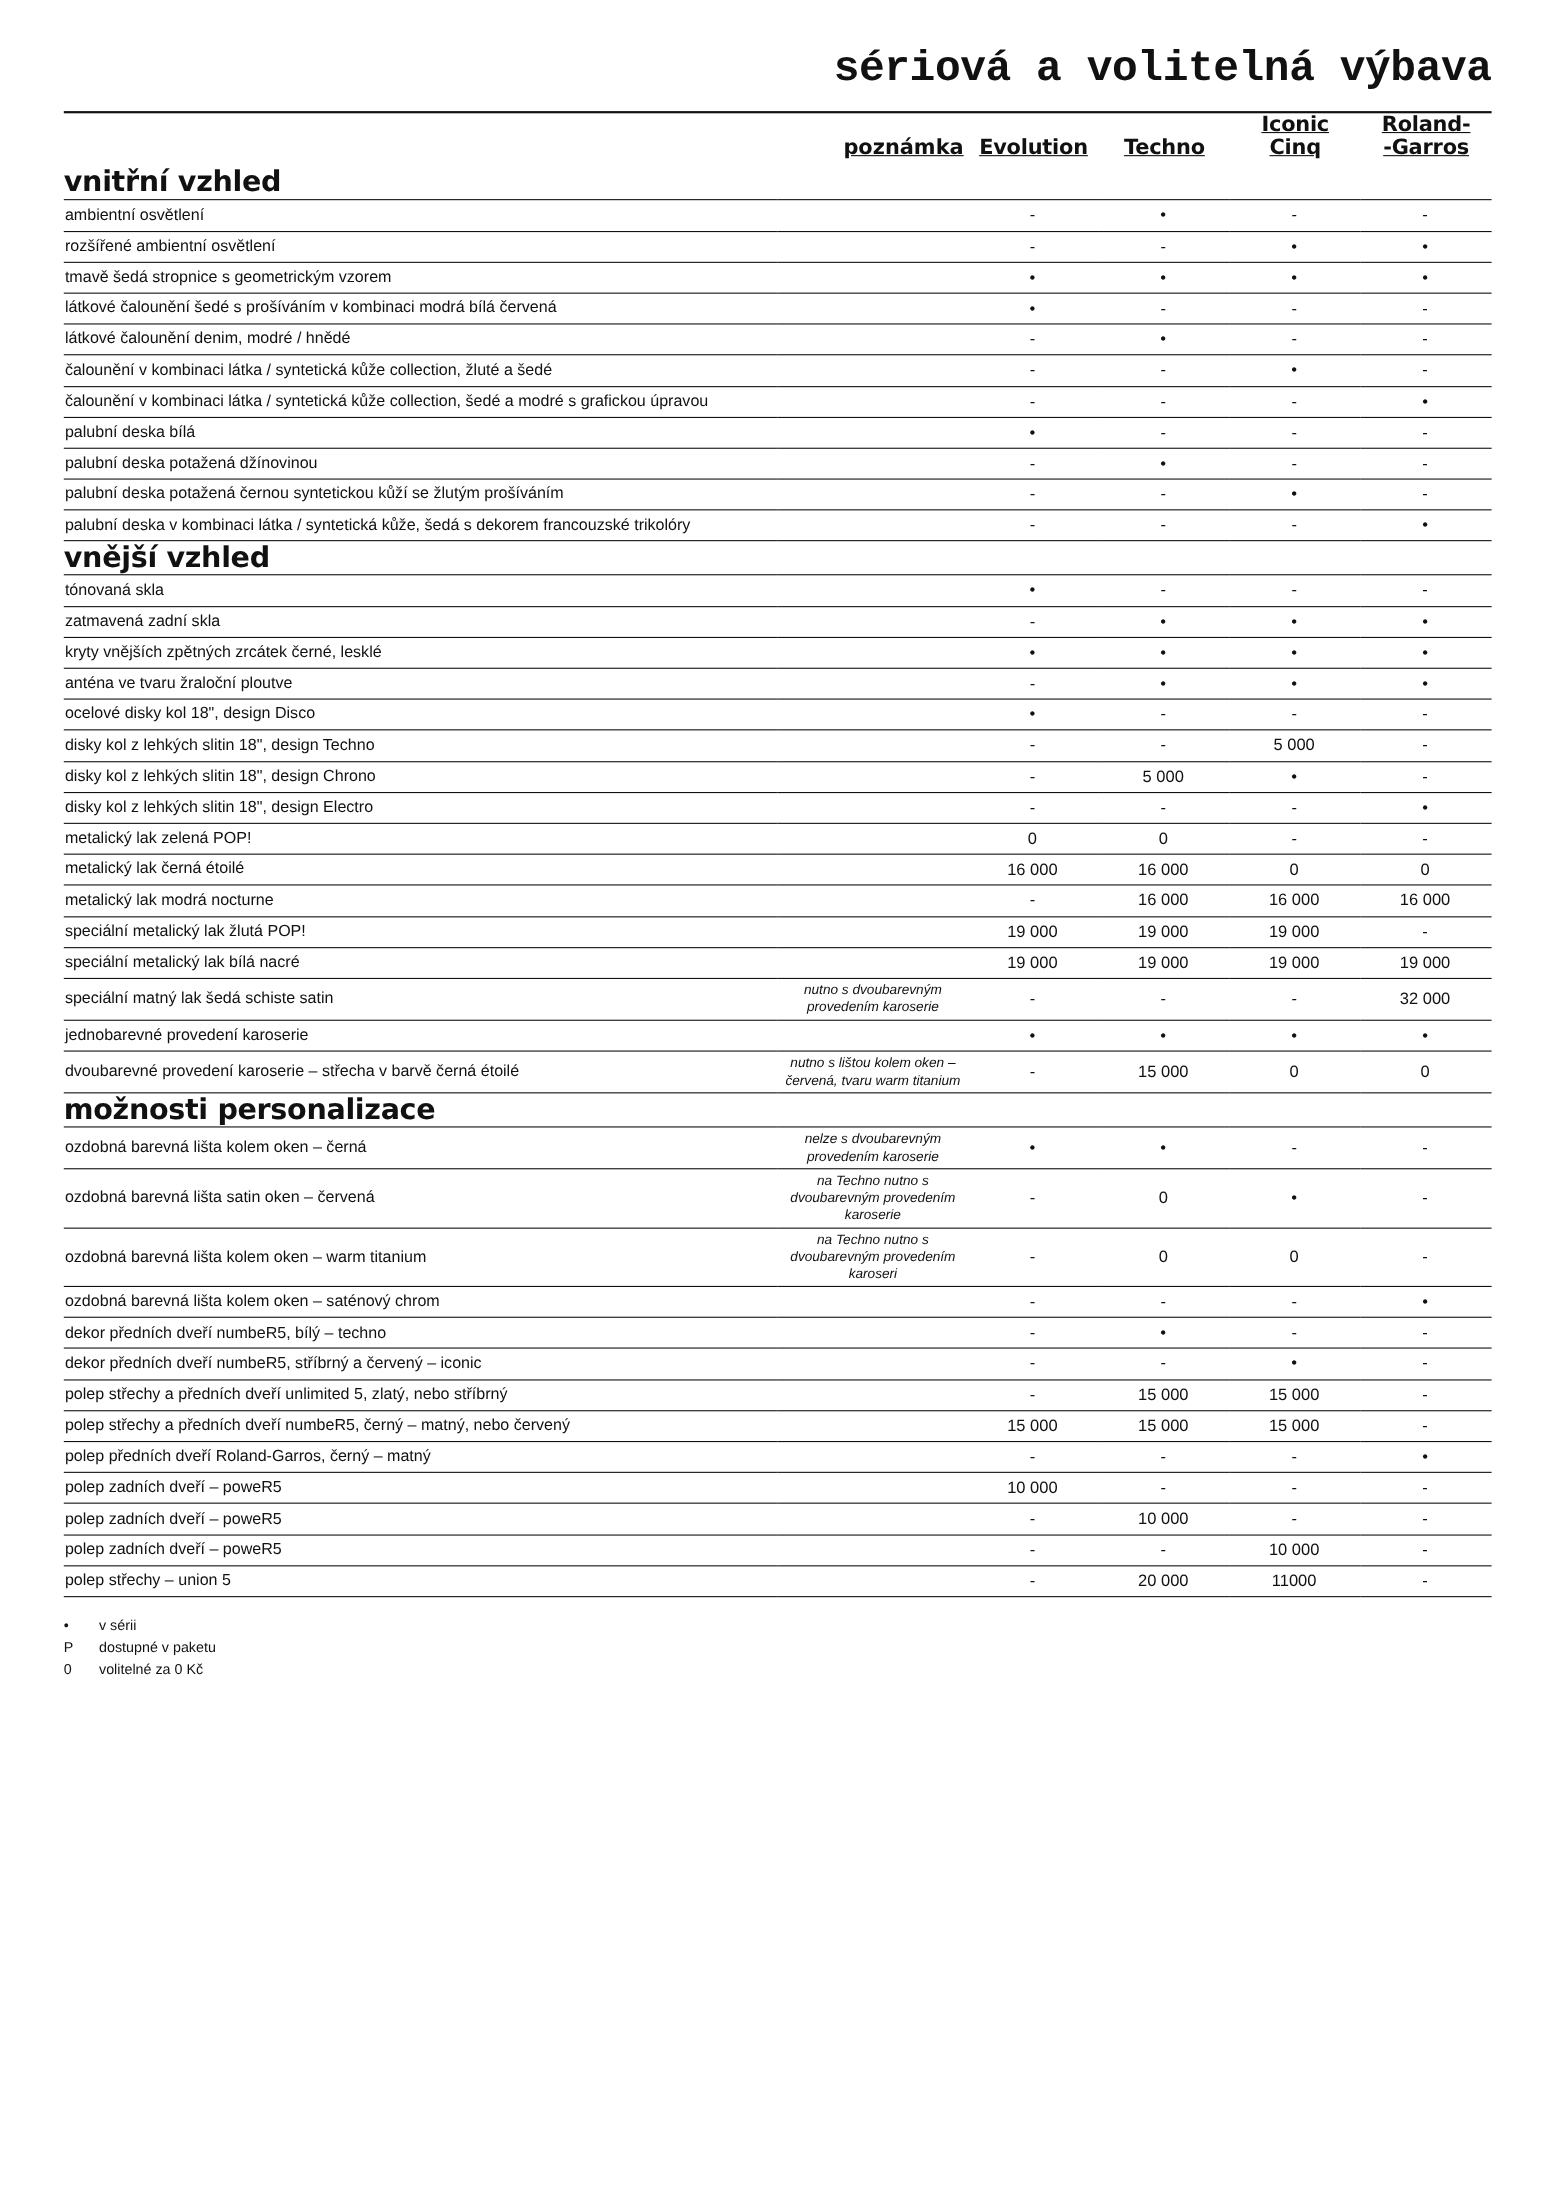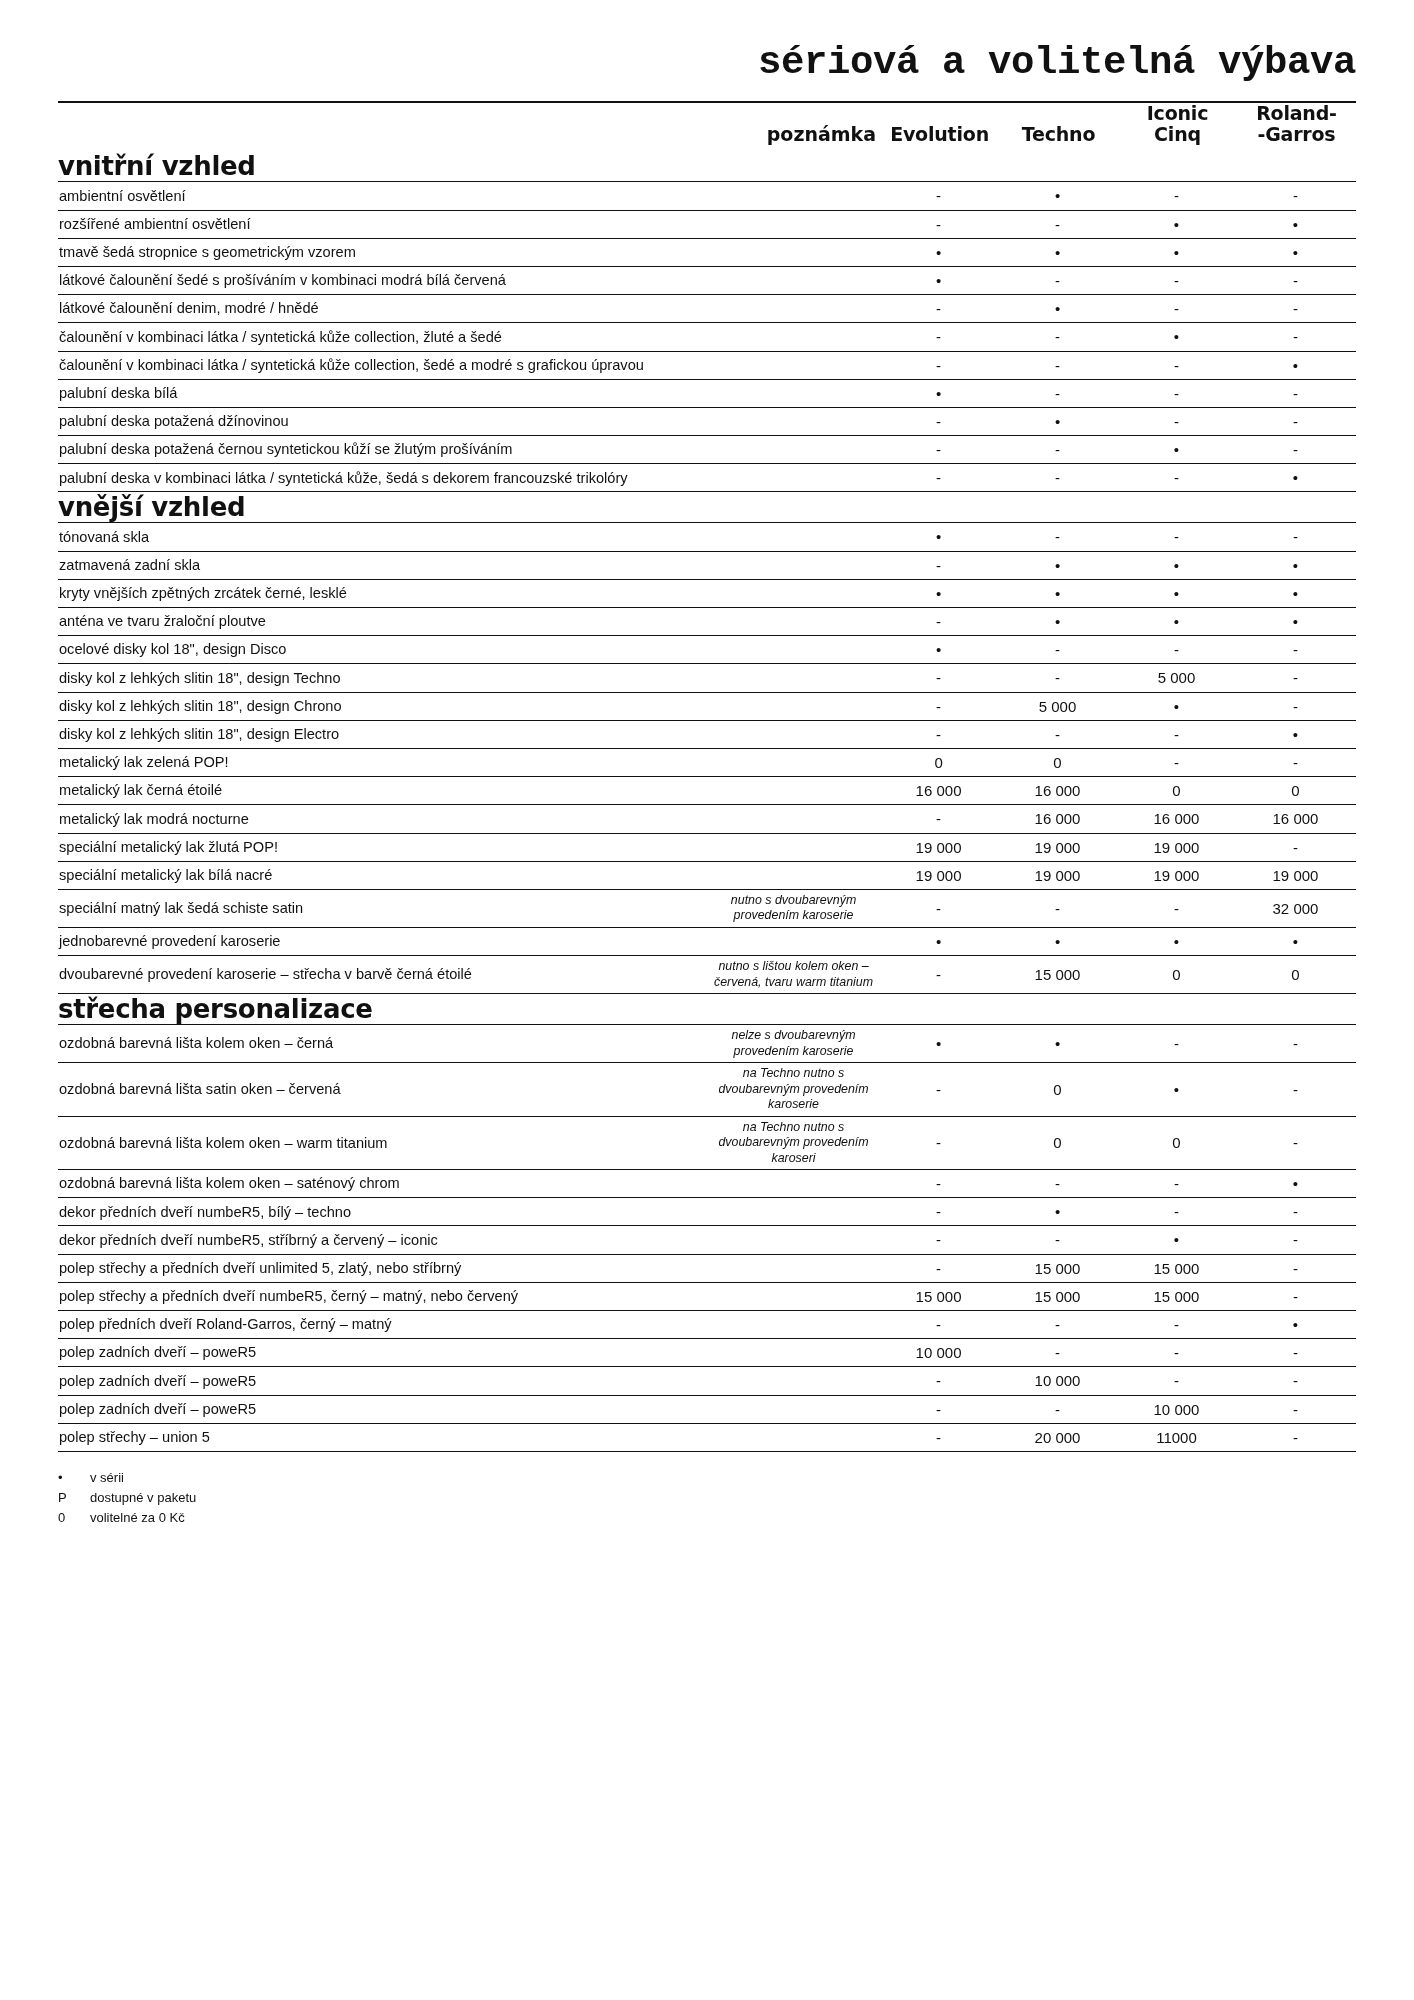--- a/index.html
+++ b/index.html
@@ -52,20 +52,21 @@
   col.c-val   { width: 110px; }
 
   thead th {
     font-size: 19px;
     font-weight: 700;
     font-family: "DejaVu Sans", sans-serif;
     vertical-align: bottom;
     padding: 0 0 6px 0;
     line-height: 1.12;
     letter-spacing: -0.2px;
+    text-decoration: underline;
   }
   thead th.h-name { border: 0; }
   thead th.h-note {
     font-size: 19px;
     font-weight: 700;
     text-align: right;
     padding-right: 4px;
     letter-spacing: 0;
   }
   thead th.h-val { text-align: center; }
@@ -387,21 +388,21 @@
         </tr>
         <tr class="row">
           <td class="name">dvoubarevné provedení karoserie – střecha v barvě černá étoilé</td>
           <td class="note">nutno s lištou kolem oken – červená, tvaru warm titanium</td>
           <td class="val">-</td>
           <td class="val">15 000</td>
           <td class="val">0</td>
           <td class="val">0</td>
         </tr>
         <tr class="sec-head">
-          <td colspan="6" class="section-title">střecha personalizace</td>
+          <td colspan="6" class="section-title">možnosti personalizace</td>
         </tr>
         <tr class="row">
           <td class="name">ozdobná barevná lišta kolem oken – černá</td>
           <td class="note">nelze s dvoubarevným provedením karoserie</td>
           <td class="val dot">•</td>
           <td class="val dot">•</td>
           <td class="val">-</td>
           <td class="val">-</td>
         </tr>
         <tr class="row">

